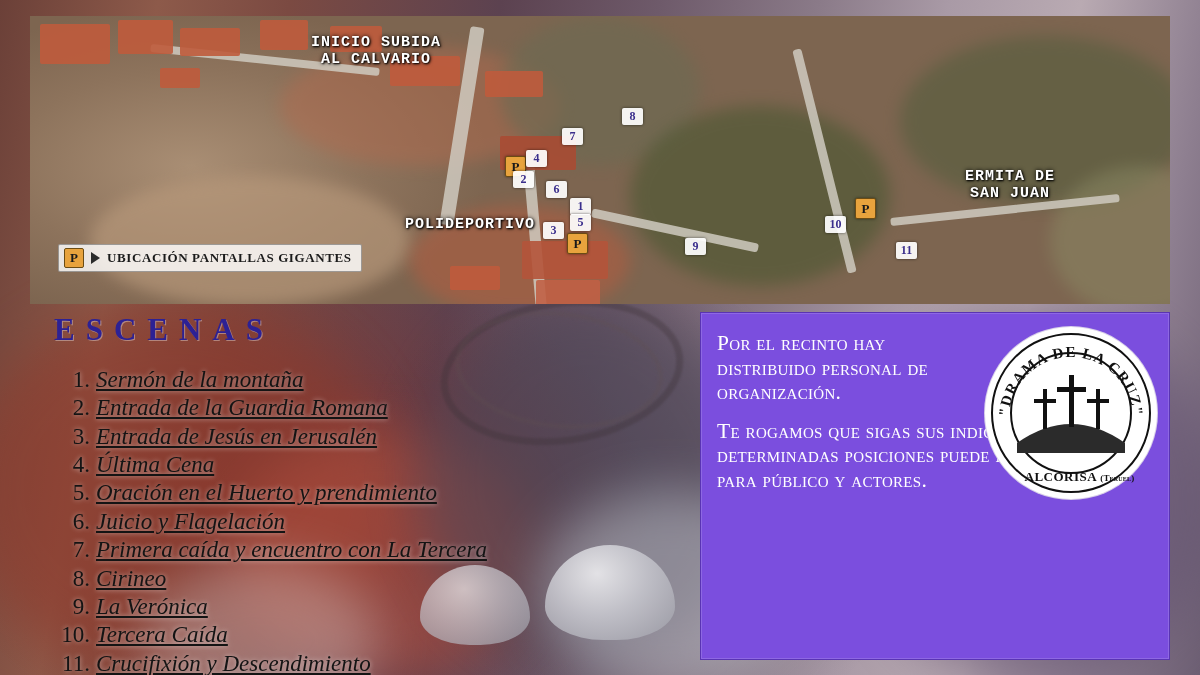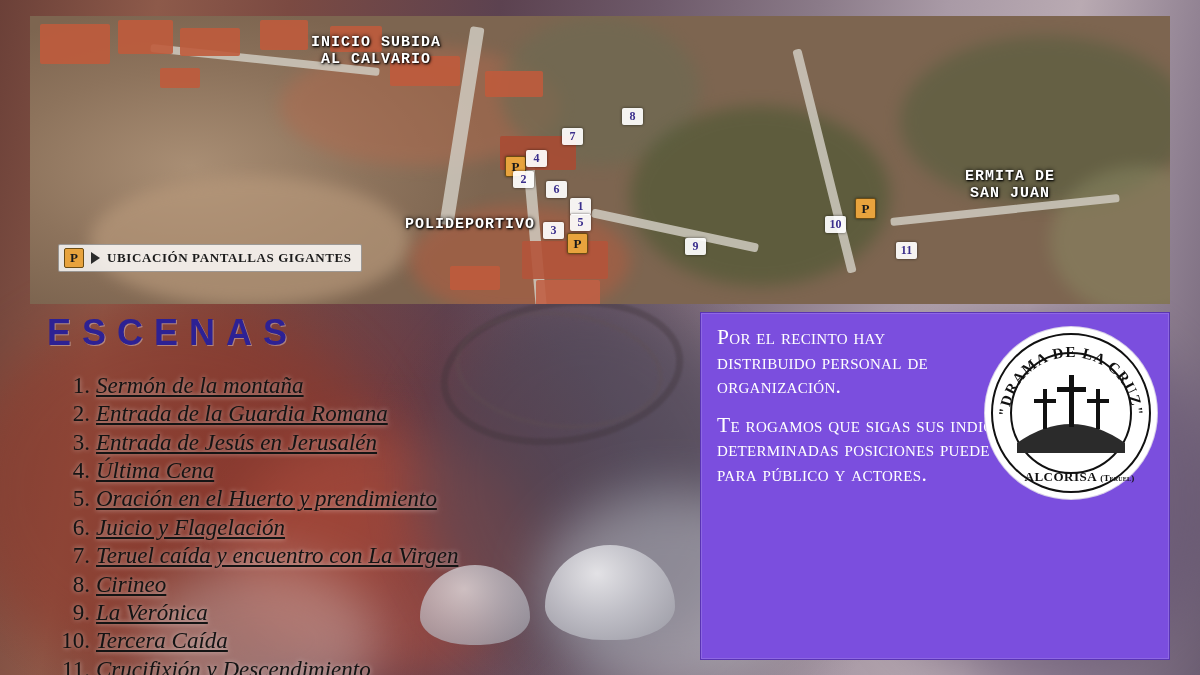--- a/index.html
+++ b/index.html
@@ -209,24 +209,24 @@
   }
 
   
   #escenas {
     position: absolute;
     left: 32px;
     top: 312px;
     width: 660px;
   }
   #escenas h1 {
-    margin: 0 0 18px 15px;
-    font-family: Liberation Sans, sans-serif;
-    font-weight: bold;
-    font-size: 36px;
+    margin: 0 0 18px 22px;
+    font-family: Liberation Serif, serif;
+    font-weight: bold;
+    font-size: 31px;
     letter-spacing: 11px;
     color: #2d2194;
     text-shadow: 1px 1px 0 rgba(255,255,255,.35);
   }
   #escenas ol {
     margin: 0;
     padding: 0;
     list-style: none;
     counter-reset: esc;
   }
@@ -261,21 +261,21 @@
     width: 470px;
     height: 348px;
     background: #7b4ede;
     border: 1px solid #5a34b3;
     box-shadow: 0 0 0 1px rgba(255,255,255,.15) inset;
     color: #ffffff;
     padding: 12px 16px 0 16px;
     box-sizing: border-box;
   }
   #info-panel p {
-    margin: 0 0 14px 0;
+    margin: 6px 0 14px 0;
     font-family: "Liberation Serif", serif;
     font-variant: small-caps;
     font-size: 21.5px;
     line-height: 1.14;
     letter-spacing: .3px;
   }
   #info-panel p.p1 { width: 255px; }
   #info-panel p.p3 { margin-bottom: 0; }
 
   
@@ -389,21 +389,21 @@
 
 <section id="escenas">
   <h1>ESCENAS</h1>
   <ol>
     <li>Sermón de la montaña</li>
     <li>Entrada de la Guardia Romana</li>
     <li>Entrada de Jesús en Jerusalén</li>
     <li>Última Cena</li>
     <li>Oración en el Huerto y prendimiento</li>
     <li>Juicio y Flagelación</li>
-    <li>Teruel caída y encuentro con La Virgen</li>
+    <li>Primera caída y encuentro con La Tercera</li>
     <li>Cirineo</li>
     <li>La Verónica</li>
     <li>Tercera Caída</li>
     <li>Crucifixión y Descendimiento</li>
   </ol>
 </section>
 
 <aside id="info-panel">
   <p class="p1">Por el recinto hay distribuido personal de organización.</p>
   <p class="p2">Te rogamos que sigas sus indicaciones, pues en determinadas posiciones puede haber riesgo para público y actores.</p>

